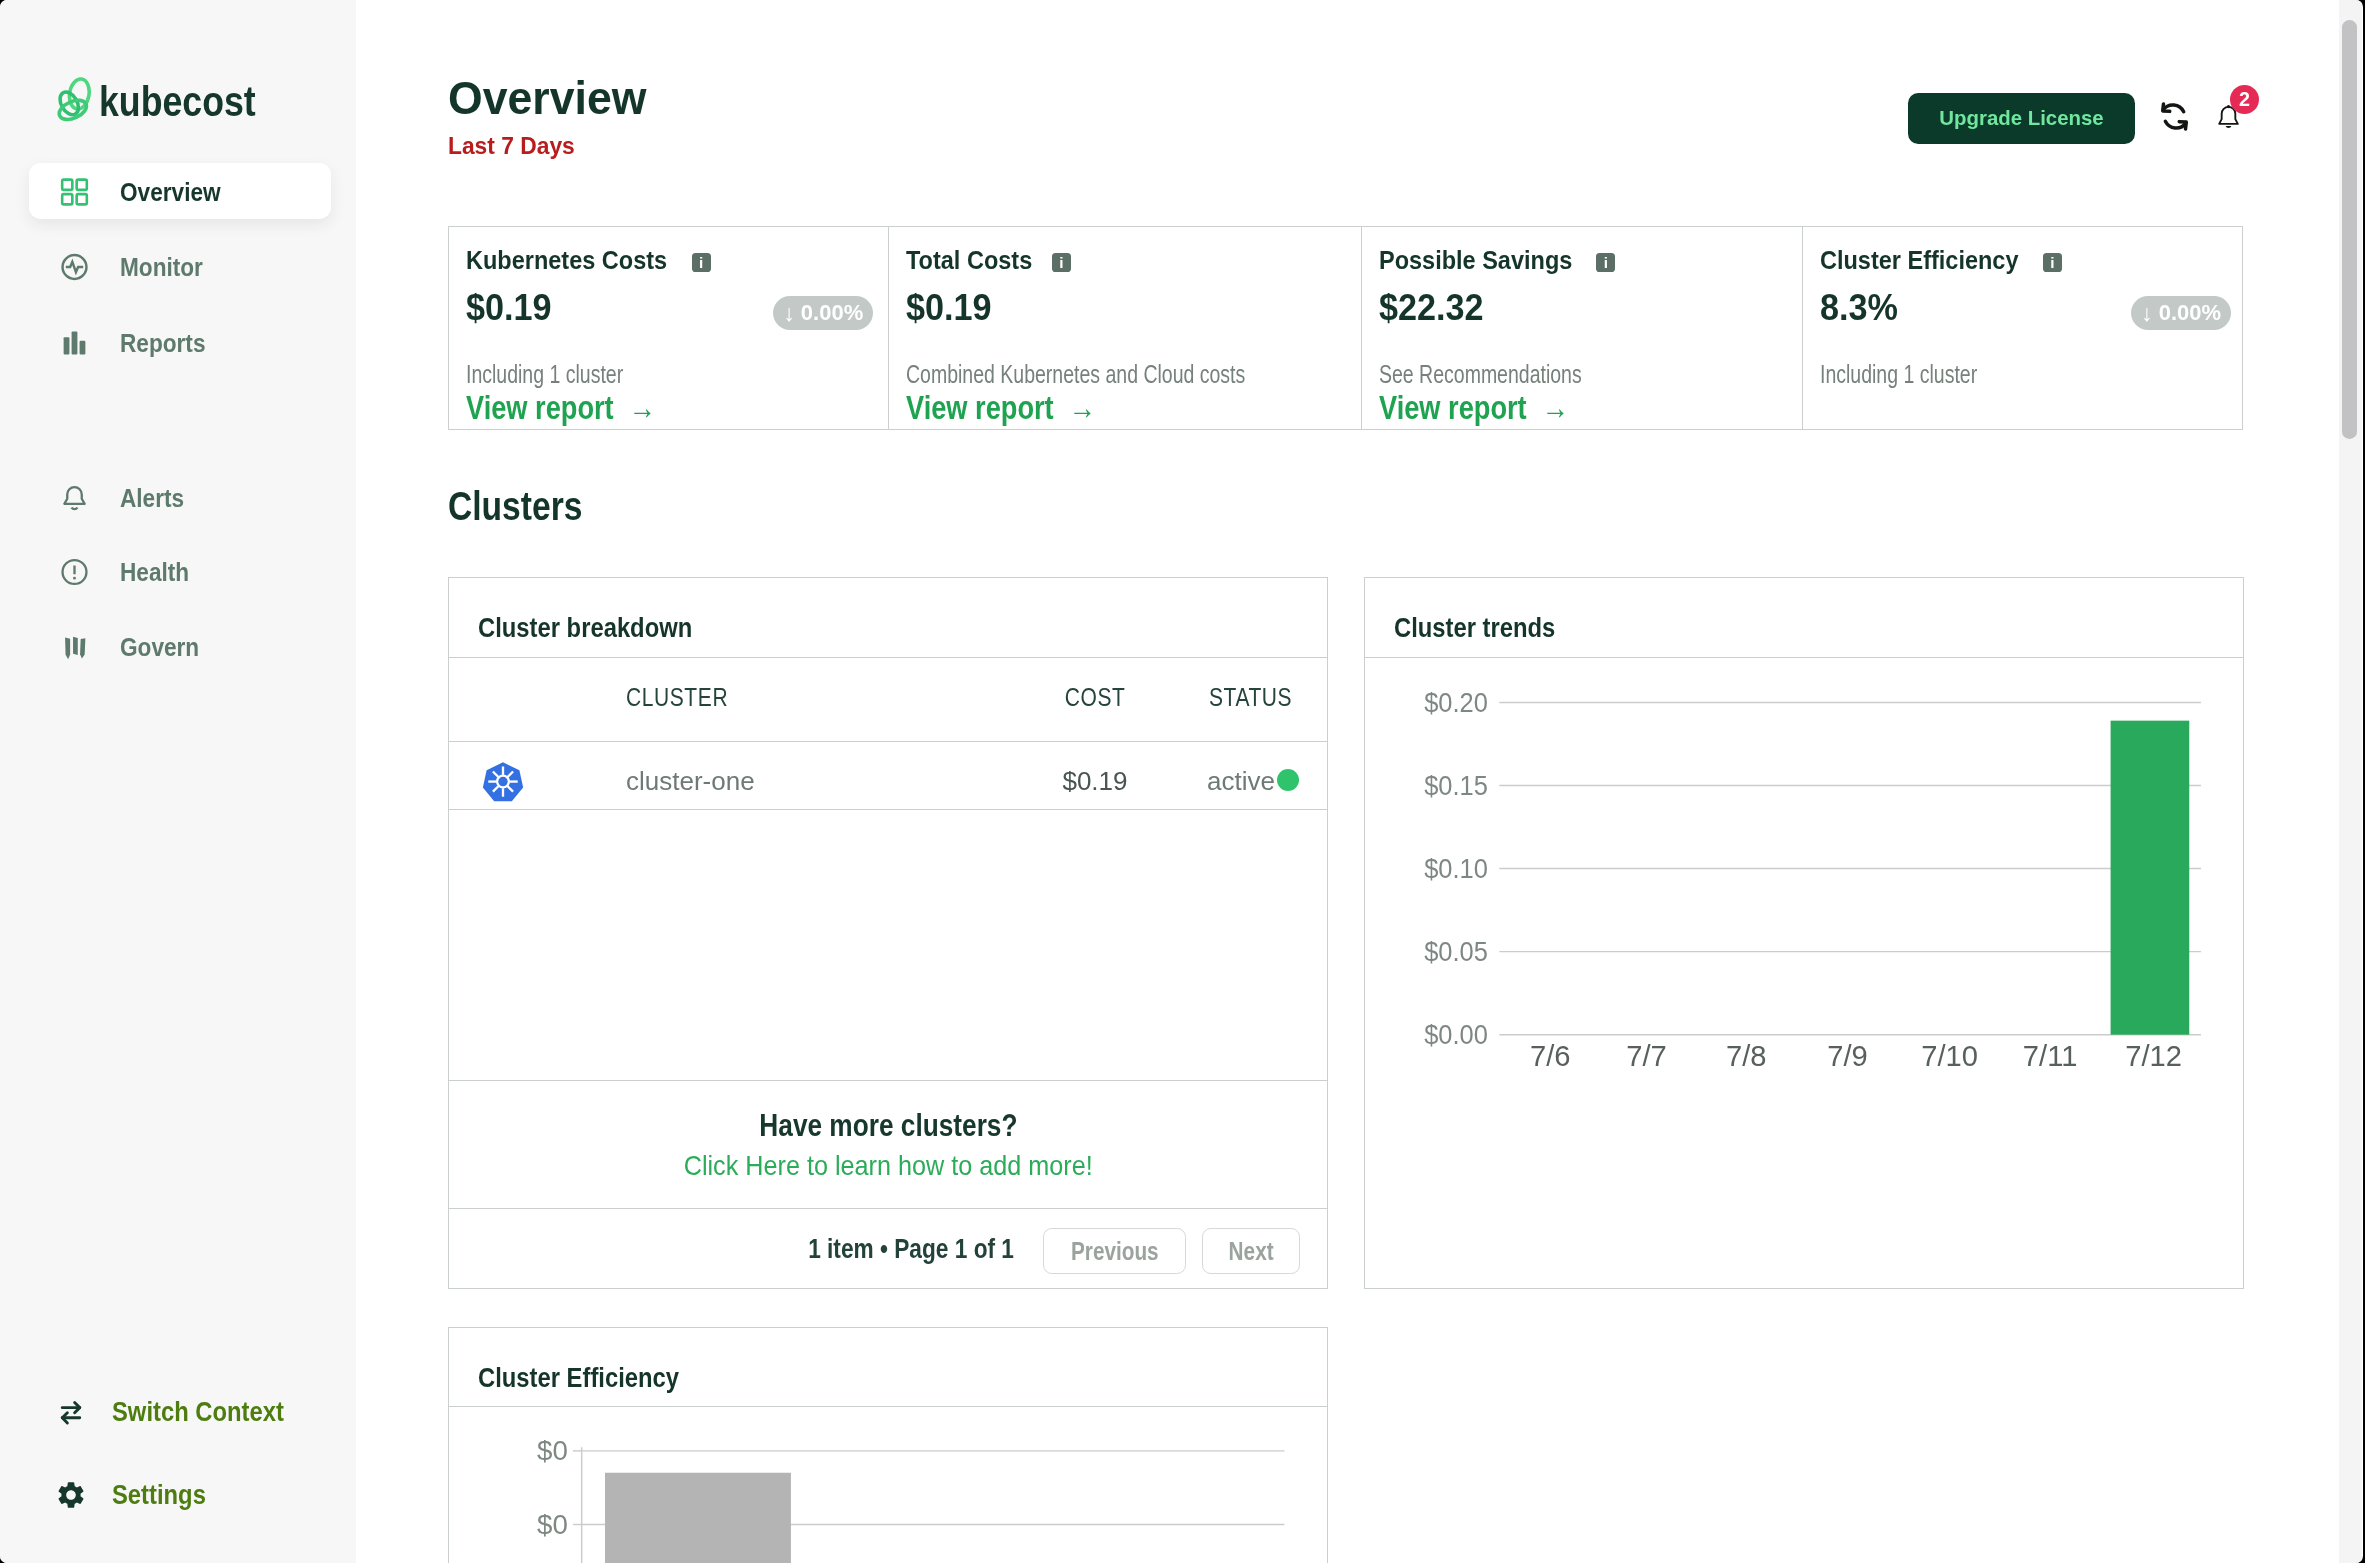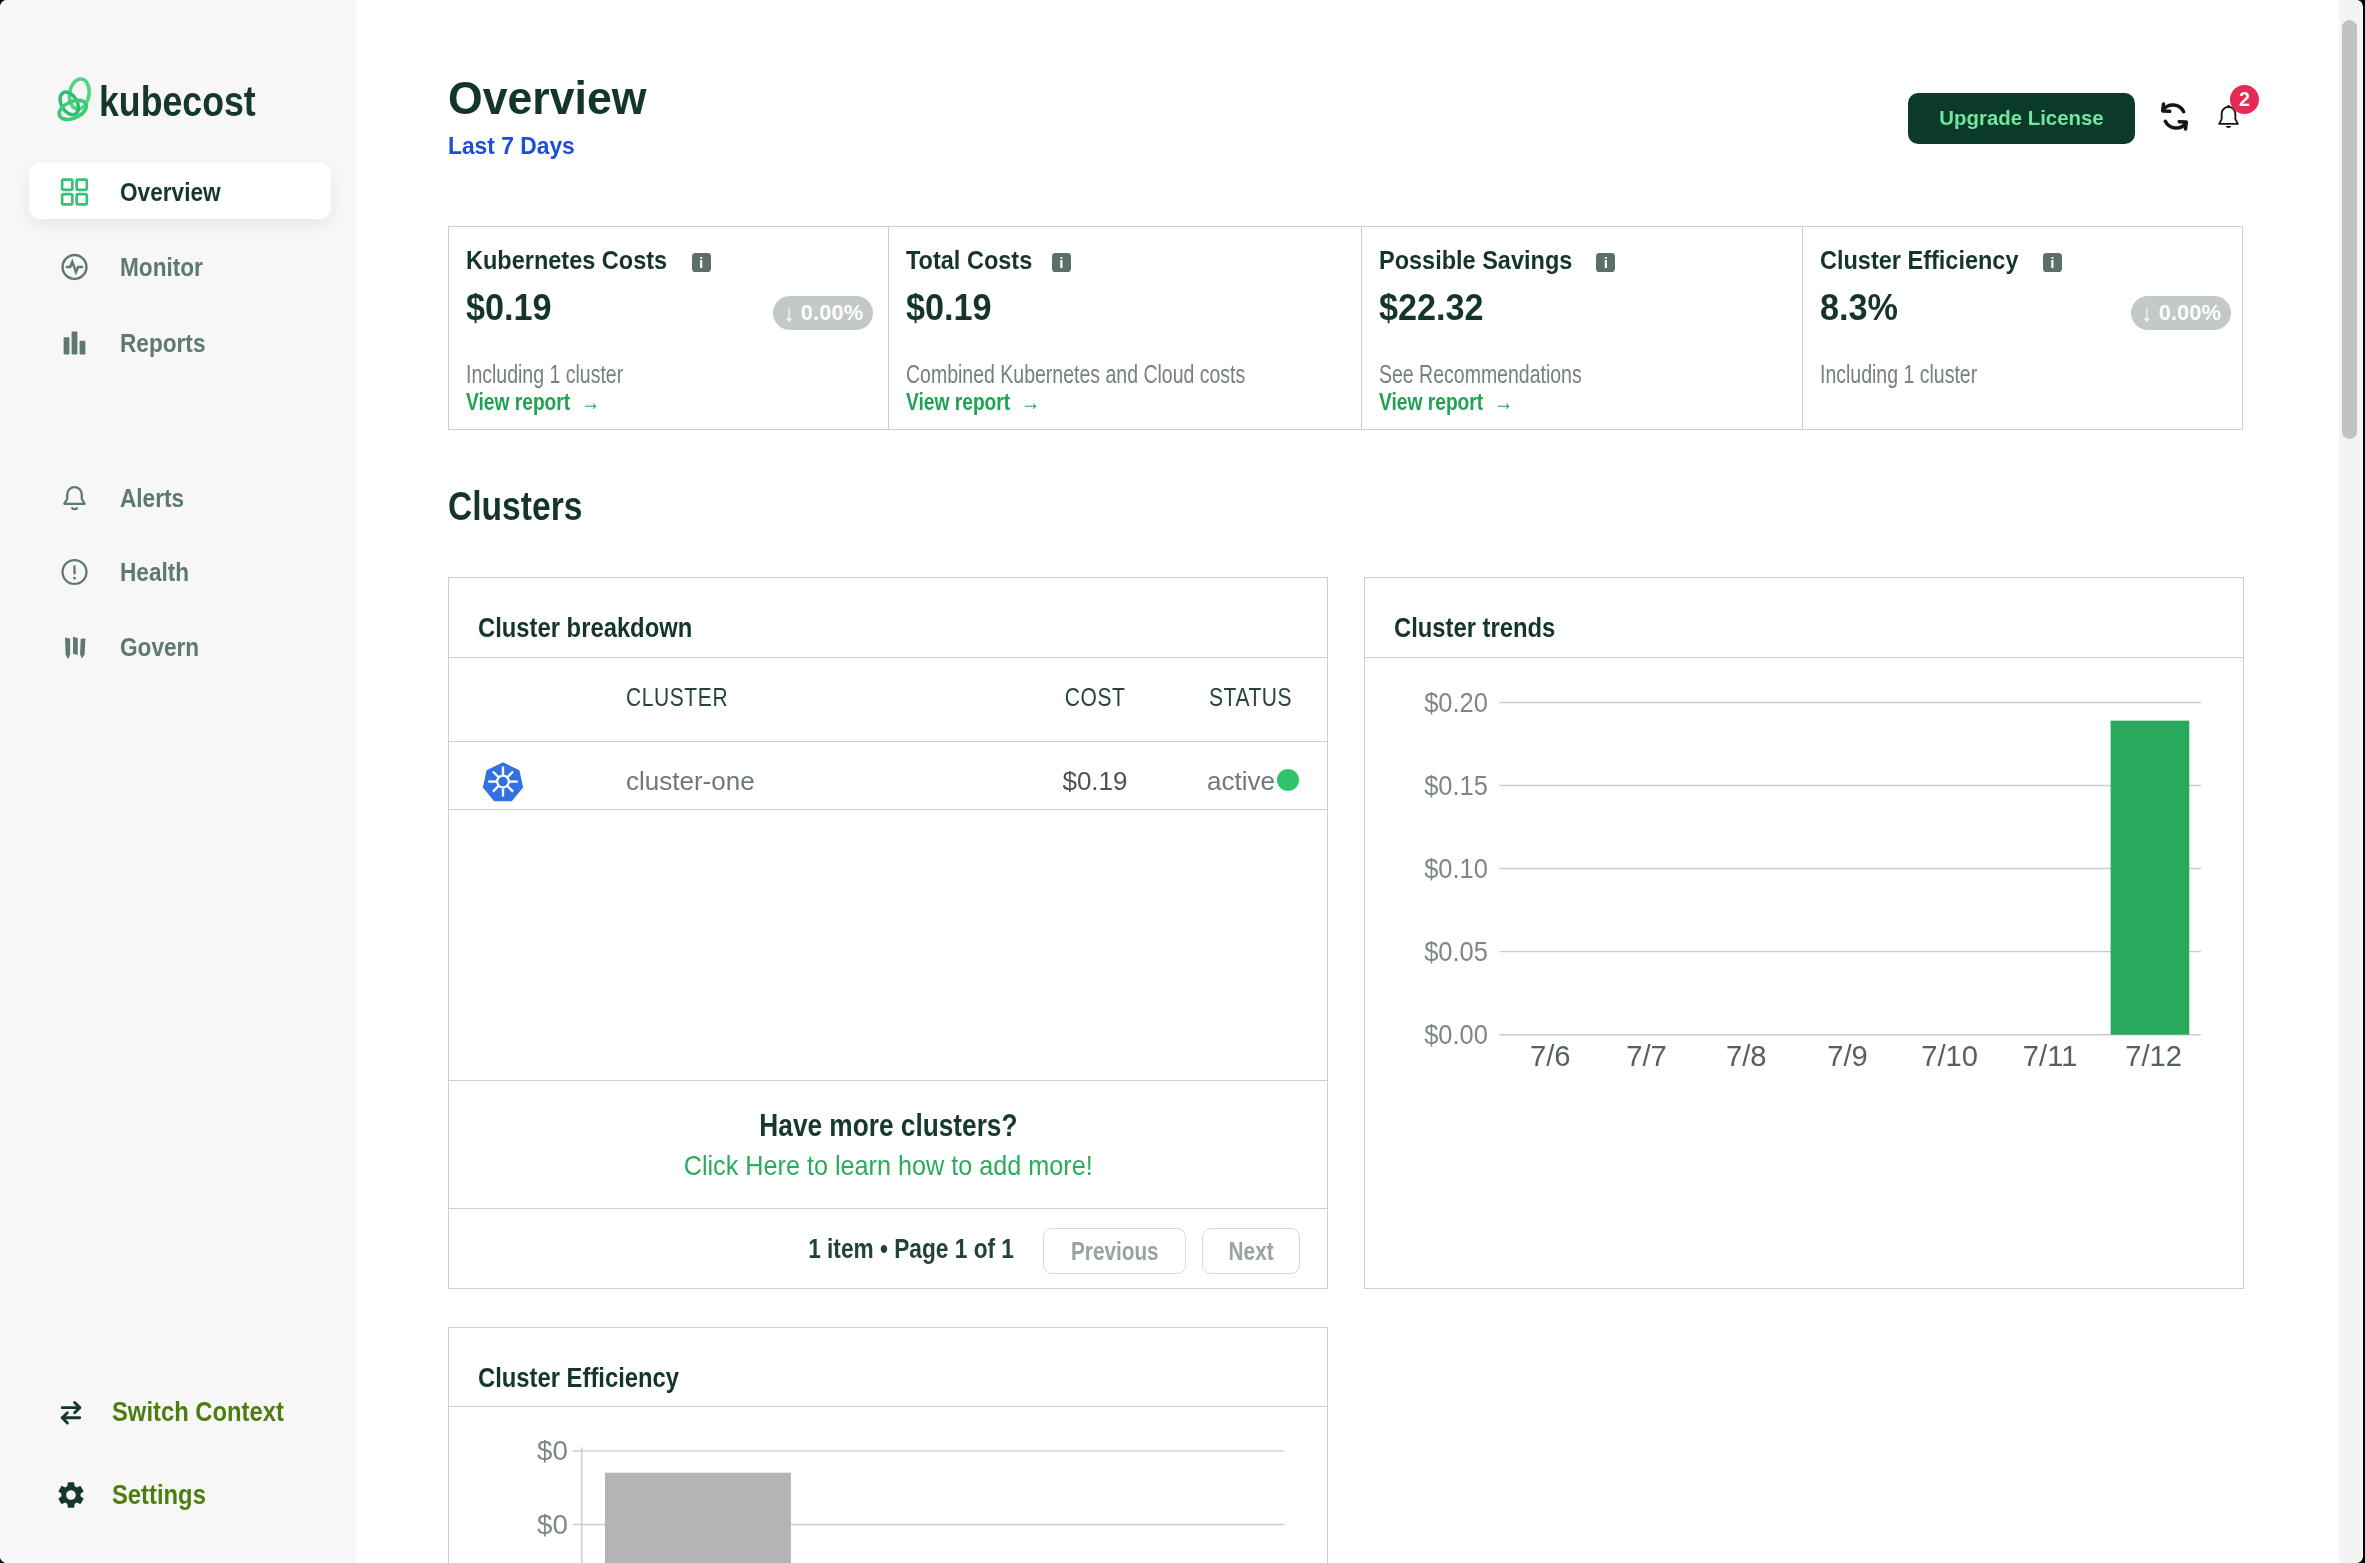--- a/index.html
+++ b/index.html
@@ -19,39 +19,39 @@
 .active-pill { position:absolute; left:29px; top:163px; width:302px; height:56px; background:#fff; border-radius:11.7px; box-shadow:0 5.8px 14.6px rgba(20,40,30,0.08); }
 .nav-item.active .tx { color:#16382c; }
 
 .bnav { position:absolute; left:0; width:356px; height:51px; }
 .bnav .ic { position:absolute; left:55px; top:50%; transform:translateY(-50%); width:32px; height:32px; }
 .bnav .tx { position:absolute; left:112px; top:50%; transform:translateY(-50%); font-size:28px; font-weight:700; color:#4d7c0f; }
 .bnav .tx .sx { transform:scaleX(0.85); }
 
 .h1 { position:absolute; left:448px; top:71px; font-size:46px; font-weight:700; color:#14362a; }
 .h1 .sx { transform:scaleX(0.97); }
-.sub { position:absolute; left:448px; top:132px; font-size:24px; font-weight:700; color:#1d4ed8; }
+.sub { position:absolute; left:448px; top:132px; font-size:24px; font-weight:700; color:#b91c1c; }
 .sub .sx { transform:scaleX(0.95); }
 .upgrade { position:absolute; left:1908px; top:93px; width:227px; height:51px; background:#0b392a; border-radius:10.2px; color:#70e79f; font-size:20.4px; font-weight:700; display:flex; align-items:center; justify-content:center; }
 .refresh { position:absolute; left:2158px; top:101px; }
 .bellwrap { position:absolute; left:2217px; top:104px; }
 .badge { position:absolute; left:2230px; top:85px; width:29px; height:29px; border-radius:50%; background:#e52b55; color:#fff; font-size:19.7px; font-weight:700; display:flex; align-items:center; justify-content:center; }
 
 .cards { position:absolute; left:448px; top:226px; width:1795px; height:204px; border:1.5px solid #cbcfce; display:flex; }
 .mcard { position:relative; height:100%; }
 .mcard + .mcard { border-left:1.5px solid #cbcfce; }
 .mc-title { position:absolute; left:17px; top:19px; font-size:25px; font-weight:700; color:#15352b; white-space:nowrap; }
 .mc-title .sx { transform:scaleX(0.94); }
 .info { display:inline-block; width:19px; height:19.7px; background:#5c6f66; border-radius:3.6px; color:#fff; font-size:15.3px; font-weight:700; text-align:center; line-height:19.7px; vertical-align:1.5px; margin-left:11.7px; transform:none !important; }
 .mc-value { position:absolute; left:17px; top:63px; font-size:36px; font-weight:700; color:#15352b; line-height:36px; }
 .mc-value .sx { transform:scaleX(0.95); }
 .pill { position:absolute; top:69px; width:100px; height:34px; border-radius:17px; background:#c3c9c7; color:#fff; font-size:22px; font-weight:700; display:flex; align-items:center; justify-content:center; gap:5.8px; }
 .mc-desc { position:absolute; left:17px; top:133px; font-size:25px; color:#76817c; white-space:nowrap; }
 .mc-desc .sx { transform:scaleX(0.78); }
-.mc-link { position:absolute; left:17px; top:161px; font-size:24px; font-weight:700; color:#1fa351; }
+.mc-link { position:absolute; left:17px; top:161px; font-size:34px; font-weight:700; color:#1fa351; }
 .mc-link .sx { transform:scaleX(0.80); }
 
 .h2 { position:absolute; left:448px; top:484px; font-size:40px; font-weight:700; color:#14362a; }
 .h2 .sx { transform:scaleX(0.84); }
 .card { position:absolute; background:#fff; border:1.5px solid #cbcfce; }
 .card-title { position:absolute; left:29px; top:34px; font-size:28px; font-weight:700; color:#15352b; }
 .card-title .sx { transform:scaleX(0.85); }
 .cdiv { position:absolute; left:0; width:100%; border-top:1.5px solid #cbcfce; }
 #breakdown { left:448px; top:577px; width:880px; height:712px; }
 #trends { left:1364px; top:577px; width:880px; height:712px; }

